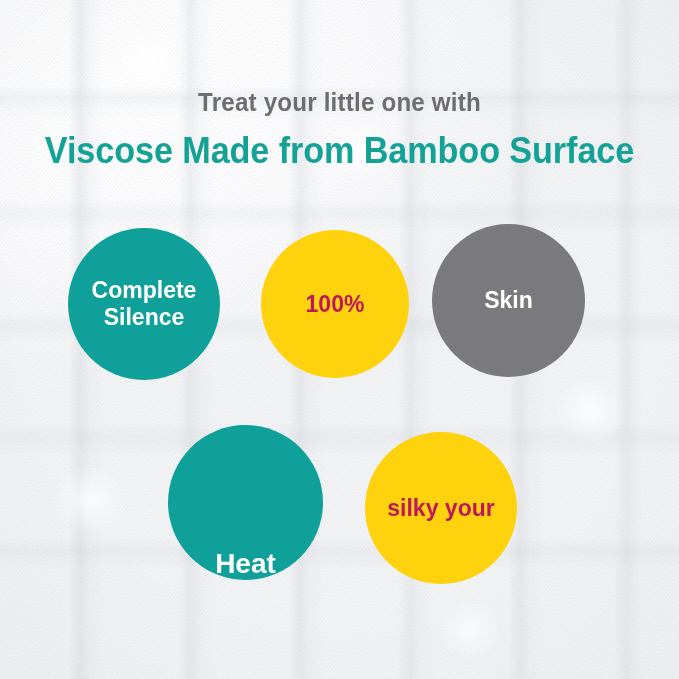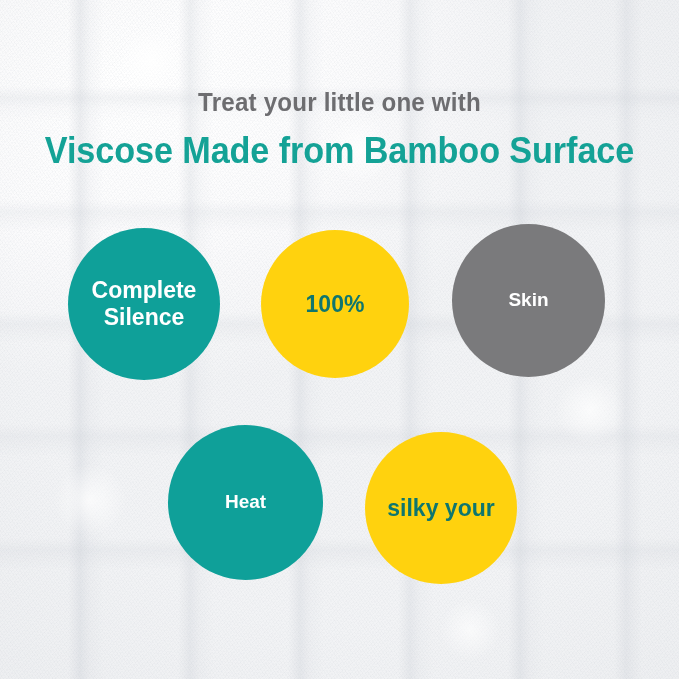--- a/index.html
+++ b/index.html
@@ -177,30 +177,30 @@
     font-weight: bold;
     line-height: 1.16;
     z-index: 6;
   }
   .bubble .label {
     display: block;
     width: 160%;
   }
 
   .b-teal   { background: #0fa099; color: #ffffff; }
-  .b-yellow { background: #ffd20e; color: #0f766e; }
+  .b-yellow { background: #ffd20e; color: #be185d; }
   .b-gray   { background: #7a7a7c; color: #ffffff; }
 
   
   #bubble-silence     { left: 68px;  top: 228px; width: 152px; height: 152px; font-size: 23px; }
   #bubble-waterproof  { left: 261px; top: 230px; width: 148px; height: 148px; font-size: 23px; }
-  #bubble-skin        { left: 452px; top: 224px; width: 153px; height: 153px; font-size: 19px; }
-
-  
-  #bubble-heat        { left: 168px; top: 425px; width: 155px; height: 155px; font-size: 19px; }
+  #bubble-skin        { left: 432px; top: 224px; width: 153px; height: 153px; font-size: 23px; }
+
+  
+  #bubble-heat        { left: 168px; top: 425px; width: 155px; height: 155px; font-size: 28px; align-items: flex-end; }
   #bubble-silky       { left: 365px; top: 432px; width: 152px; height: 152px; font-size: 23px; }
 </style>
 </head>
 <body>
 
 <div id="poster">
 
   <div class="bg-base"></div>
   <div class="bg-seams-v"></div>
   <div class="bg-seams-h"></div>

